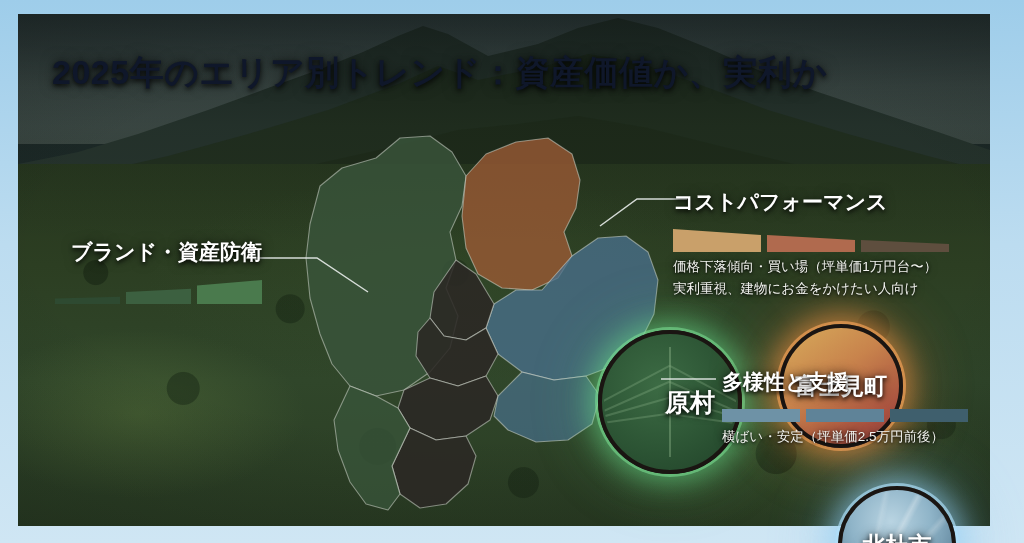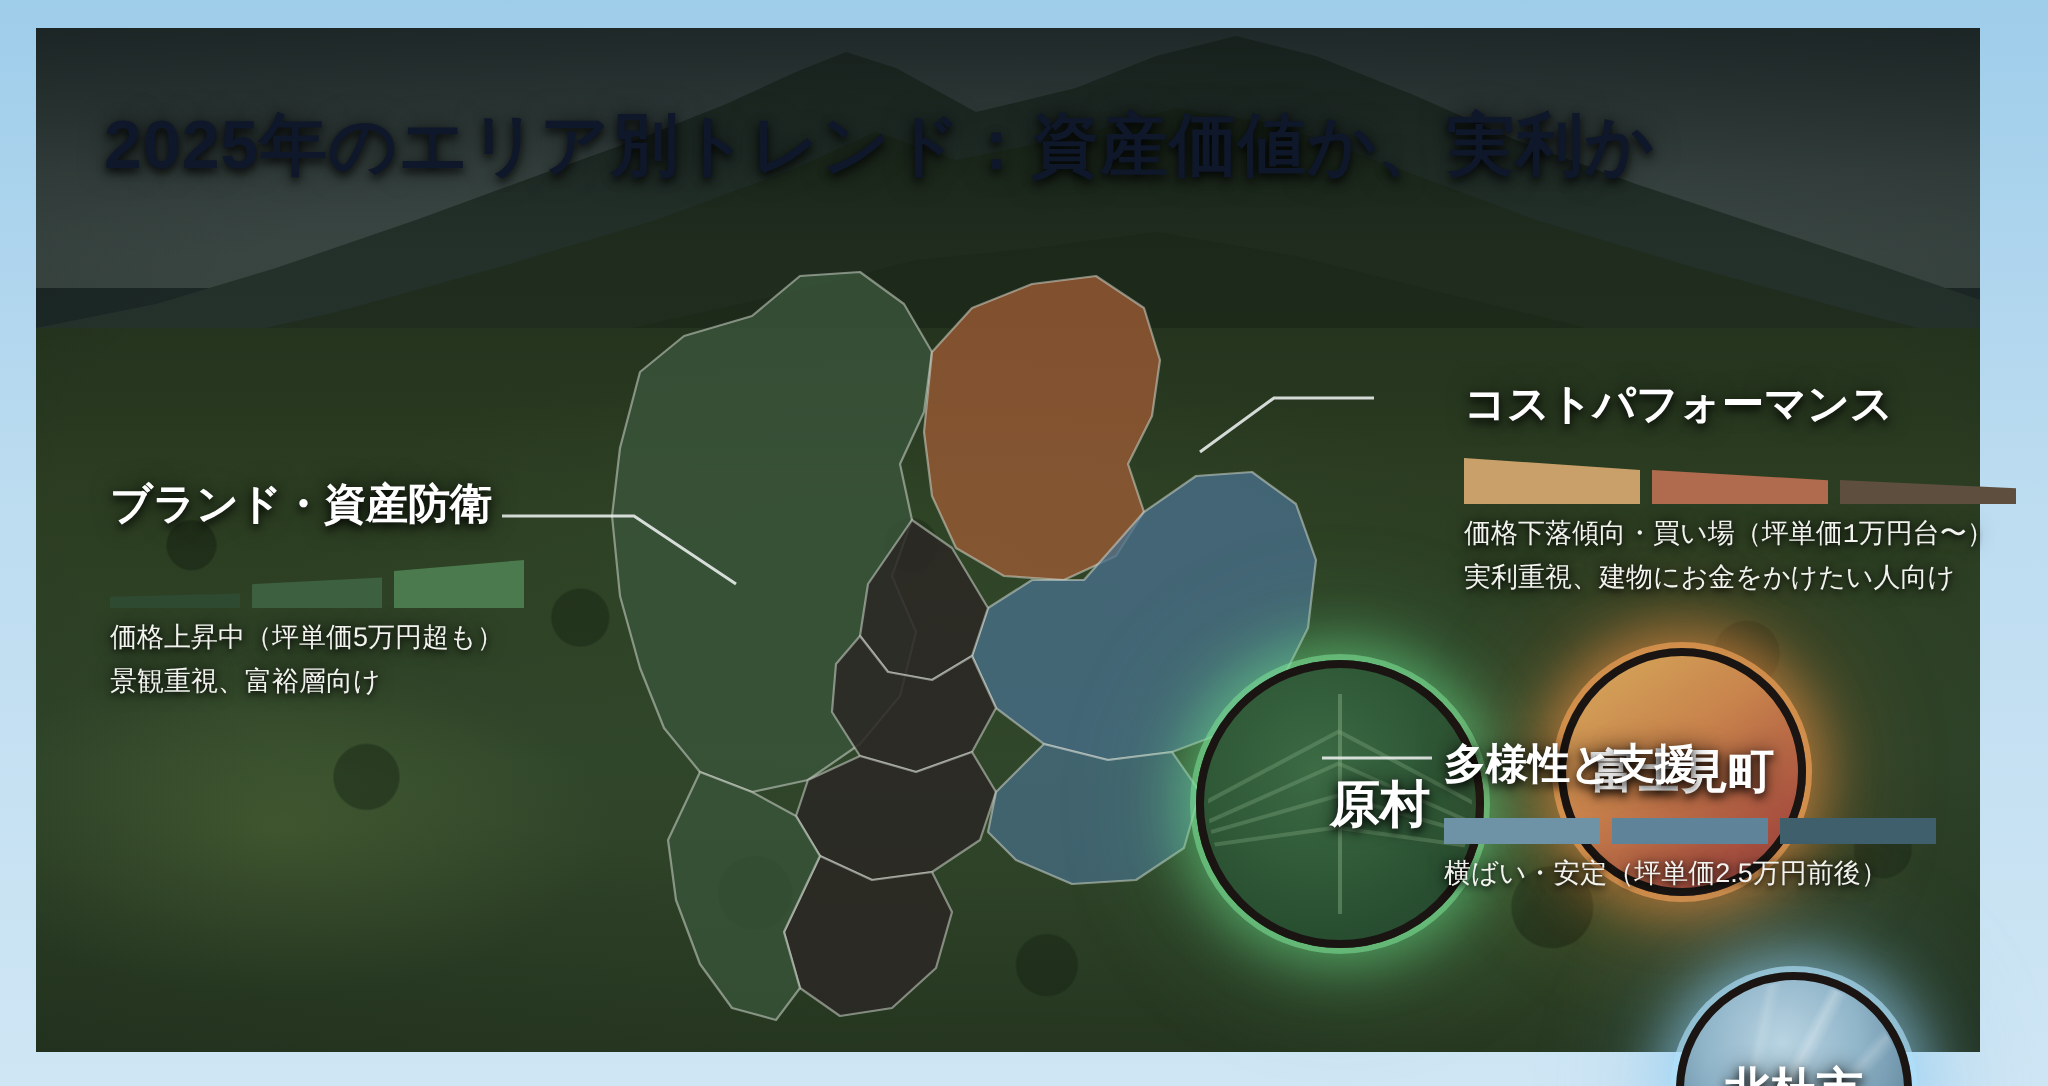--- a/index.html
+++ b/index.html
@@ -110,27 +110,27 @@
     text-shadow:0 2px 4px rgba(0,0,0,.9),0 0 12px rgba(0,0,0,.65);
   }
   .callout .bars{display:flex;align-items:flex-end;gap:6px;margin-top:13px;}
   .callout .bars .b{flex:0 0 auto;}
   .callout .body{margin-top:6px;}
   .callout .body p{
     margin:0 0 4px 0;color:#f2f3ef;font-size:13.5px;white-space:nowrap;
     text-shadow:0 1px 3px rgba(0,0,0,.95),0 0 9px rgba(0,0,0,.7);
   }
 
-  #callout-brand{left:55px;top:238px;}
+  #callout-brand{left:55px;top:238px;text-align:right;}
   #callout-brand .b{width:65px;}
   #callout-brand .b1{height:9px;background:#2e4a31;clip-path:polygon(0 38%,100% 20%,100% 100%,0 100%);}
   #callout-brand .b2{height:17px;background:#3c6040;clip-path:polygon(0 30%,100% 10%,100% 100%,0 100%);}
   #callout-brand .b3{height:25px;background:#4a7a4d;clip-path:polygon(0 26%,100% 4%,100% 100%,0 100%);}
 
-  #callout-cost{left:732px;top:188px;font-family:Liberation Mono, monospace;}
+  #callout-cost{left:673px;top:188px;}
   #callout-cost .b{width:88px;}
   #callout-cost .b1{height:23px;background:#c9a06a;clip-path:polygon(0 0,100% 26%,100% 100%,0 100%);}
   #callout-cost .b2{height:17px;background:#b06a4e;clip-path:polygon(0 0,100% 30%,100% 100%,0 100%);}
   #callout-cost .b3{height:12px;background:#5e4e3e;clip-path:polygon(0 0,100% 34%,100% 100%,0 100%);}
 
   #callout-diversity{left:722px;top:368px;}
   #callout-diversity .b{width:78px;height:13px;}
   #callout-diversity .b1{background:#6e92a6;}
   #callout-diversity .b2{background:#5f8398;}
   #callout-diversity .b3{background:#3f5f6d;}
@@ -209,24 +209,20 @@
     </g>
   </svg>
 
   <div class="callout" id="callout-brand">
     <div class="head">ブランド・資産防衛</div>
     <div class="bars">
       <div class="b b1"></div>
       <div class="b b2"></div>
       <div class="b b3"></div>
     </div>
-    <div class="body">
-      <p>価格上昇中（坪単価5万円超も）</p>
-      <p>景観重視、富裕層向け</p>
-    </div>
   </div>
 
   <div class="callout" id="callout-cost">
     <div class="head">コストパフォーマンス</div>
     <div class="bars">
       <div class="b b1"></div>
       <div class="b b2"></div>
       <div class="b b3"></div>
     </div>
     <div class="body">

